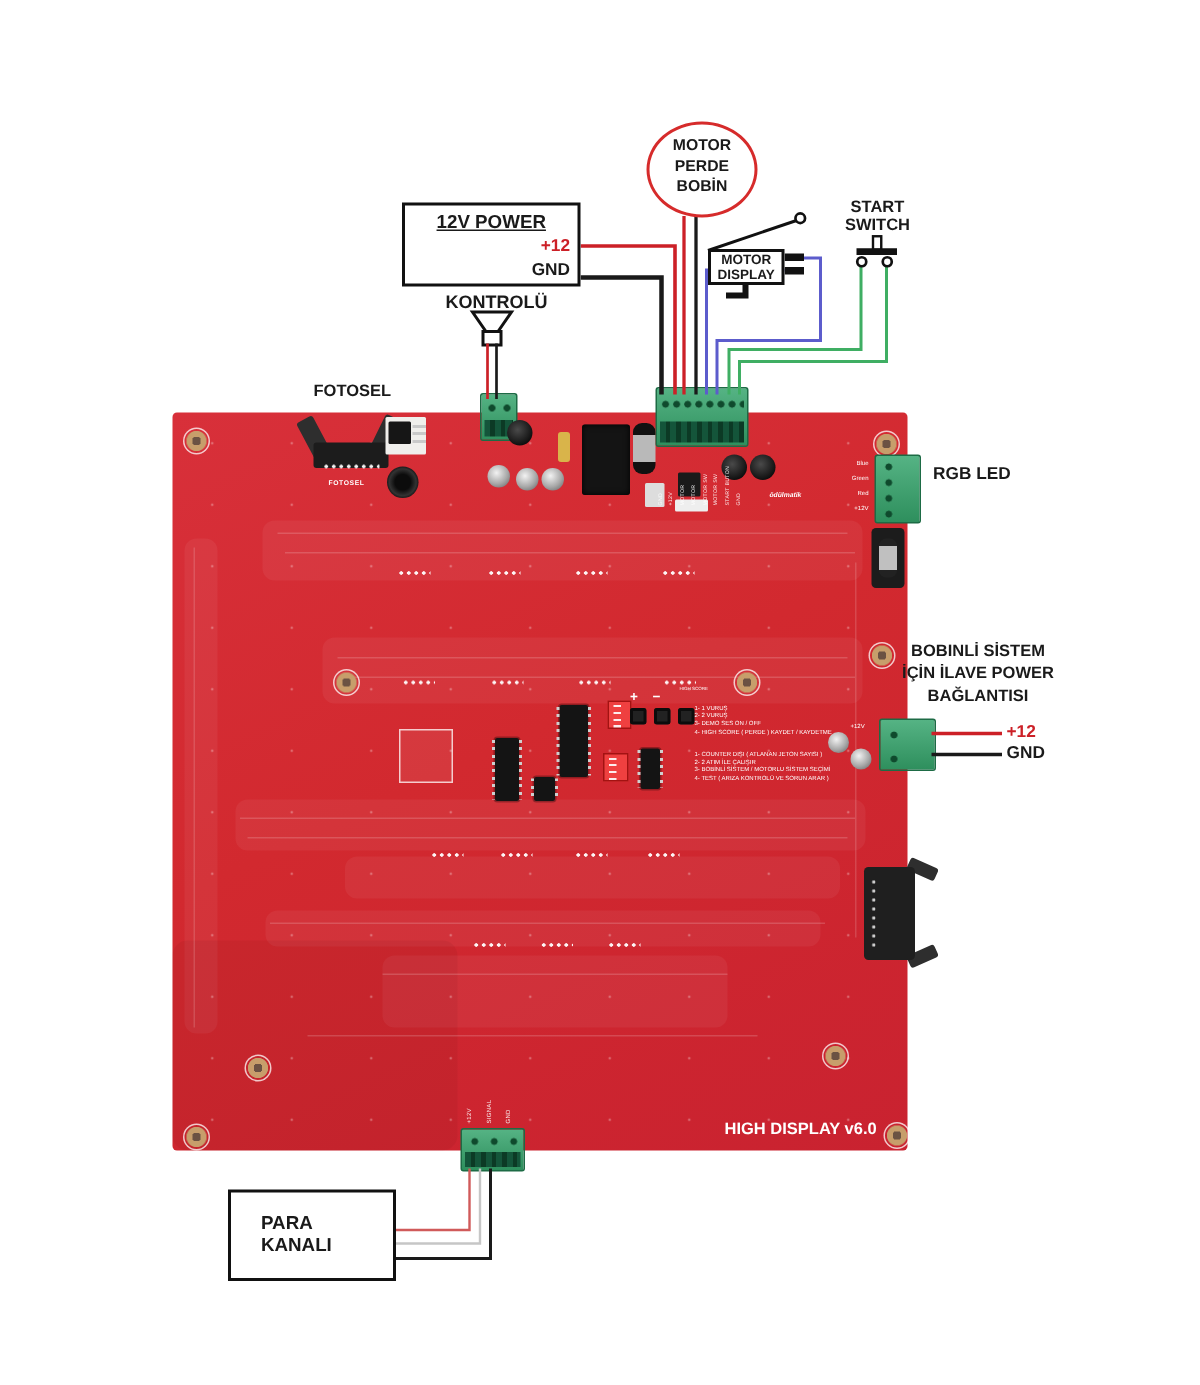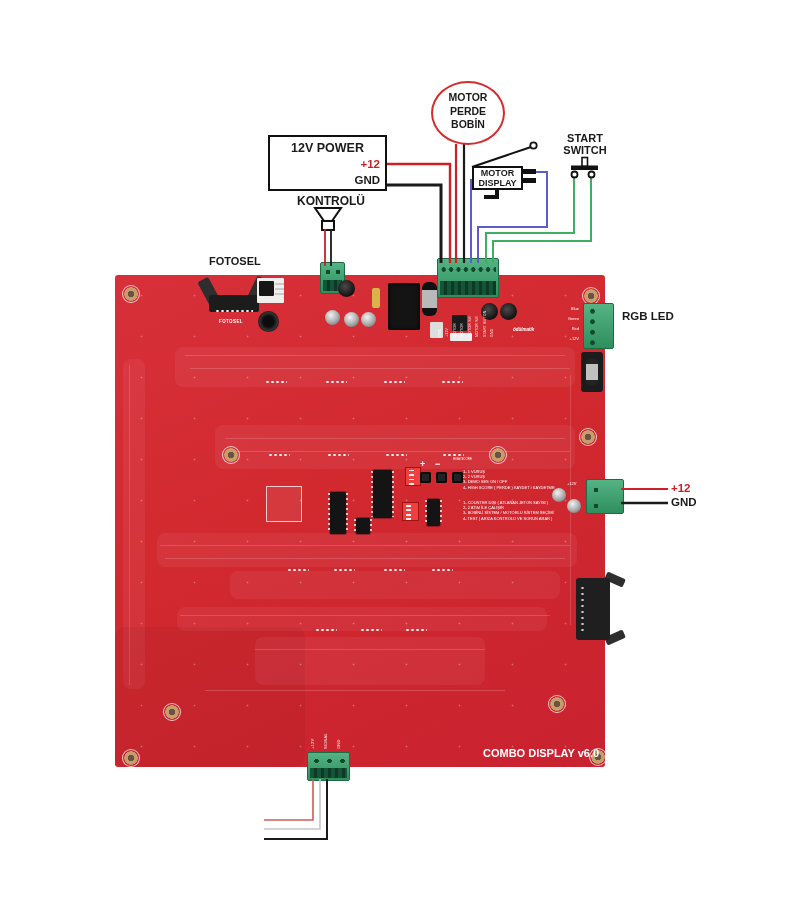--- a/index.html
+++ b/index.html
@@ -194,21 +194,21 @@
     <div style="position:absolute;left:466px;top:310px;width:3px;height:48px;background-image:radial-gradient(circle,#ccc 1px,rgba(0,0,0,0) 1.3px);background-size:3px 6px;"></div>
 
     <div class="vtext" style="left:196px;top:448px;height:26px;font-size:4px;">+12V</div>
     <div class="vtext" style="left:209px;top:448px;height:26px;font-size:4px;">SIGNAL</div>
     <div class="vtext" style="left:222px;top:448px;height:26px;font-size:4px;">GND</div>
     <div class="term" style="left:192px;top:477px;width:41px;height:27px;">
       <div class="screws" style="background-size:13px 100%;"></div>
       <div class="slots"></div>
     </div>
 
-    <div class="silk" style="left:368px;top:471px;font-size:11px;font-weight:700;white-space:nowrap;">COMBO DISPLAY v6.0</div>
+    <div class="silk" style="left:368px;top:471px;font-size:11px;font-weight:700;white-space:nowrap;">HIGH DISPLAY v6.0</div>
   </div>
 
   <svg class="wires" width="800" height="923" viewBox="0 0 800 923">
 
     <path d="M315,208 h26 l-9,13 h-8 z" fill="#fff" stroke="#111" stroke-width="2"></path>
     <rect x="322" y="221" width="12" height="9" fill="#fff" stroke="#111" stroke-width="2"></rect>
 
     <polyline points="387,164 450,164 450,263" fill="none" stroke="#cc2027" stroke-width="2.4"></polyline>
     <polyline points="387,185 441,185 441,263" fill="none" stroke="#1a1a1a" stroke-width="3"></polyline>
     <polyline points="456,144 456,263" fill="none" stroke="#cc2027" stroke-width="2.2"></polyline>
@@ -247,28 +247,39 @@
     <div>START</div>
     <div>SWITCH</div>
   </div>
 
   <div class="note-box" style="left:472px;top:166px;width:47px;height:19px;text-align:center;font-weight:700;font-size:9px;line-height:9.5px;padding-top:1px;">
     <div>MOTOR</div>
     <div>DISPLAY</div>
   </div>
 
   <div class="note-box" style="left:268px;top:135px;width:115px;height:52px;">
-    <div style="position:absolute;top:4px;width:100%;text-align:center;font-weight:700;font-size:12.5px;">12V POWER</div>
+    <div style="position:absolute;top:4px;width:100%;text-align:center;font-weight:700;font-size:12.5px;text-decoration:underline;">12V POWER</div>
     <div style="position:absolute;right:5px;top:21px;font-weight:700;font-size:11.5px;color:#cc2027;">+12</div>
     <div style="position:absolute;right:5px;top:37px;font-weight:700;font-size:11.5px;">GND</div>
   </div>
 
   <div class="lbl" style="left:297px;top:194px;font-size:12px;">KONTROLÜ</div>
 
   <div class="lbl" style="left:209px;top:255px;font-size:11px;">FOTOSEL</div>
 
   <div class="lbl" style="left:622px;top:310px;font-size:11.5px;font-weight:600;">RGB LED</div>
 
+  <div class="lbl" style="left:598px;top:427px;width:108px;text-align:center;font-size:11px;line-height:15px;font-weight:600;">
+    <div>BOBINLİ SİSTEM</div>
+    <div>İÇİN İLAVE POWER</div>
+    <div>BAĞLANTISI</div>
+  </div>
   <div class="lbl red-lbl" style="left:671px;top:482px;font-size:11.5px;">+12</div>
   <div class="lbl" style="left:671px;top:496px;font-size:11.5px;">GND</div>
 
+  <div class="note-box" style="left:152px;top:793px;width:108px;height:57px;">
+    <div style="margin:13px 0 0 20px;font-weight:600;font-size:12.5px;line-height:15px;">
+      <div>PARA</div>
+      <div>KANALI</div>
+    </div>
+  </div>
 
 </div>
 
 </body></html>

